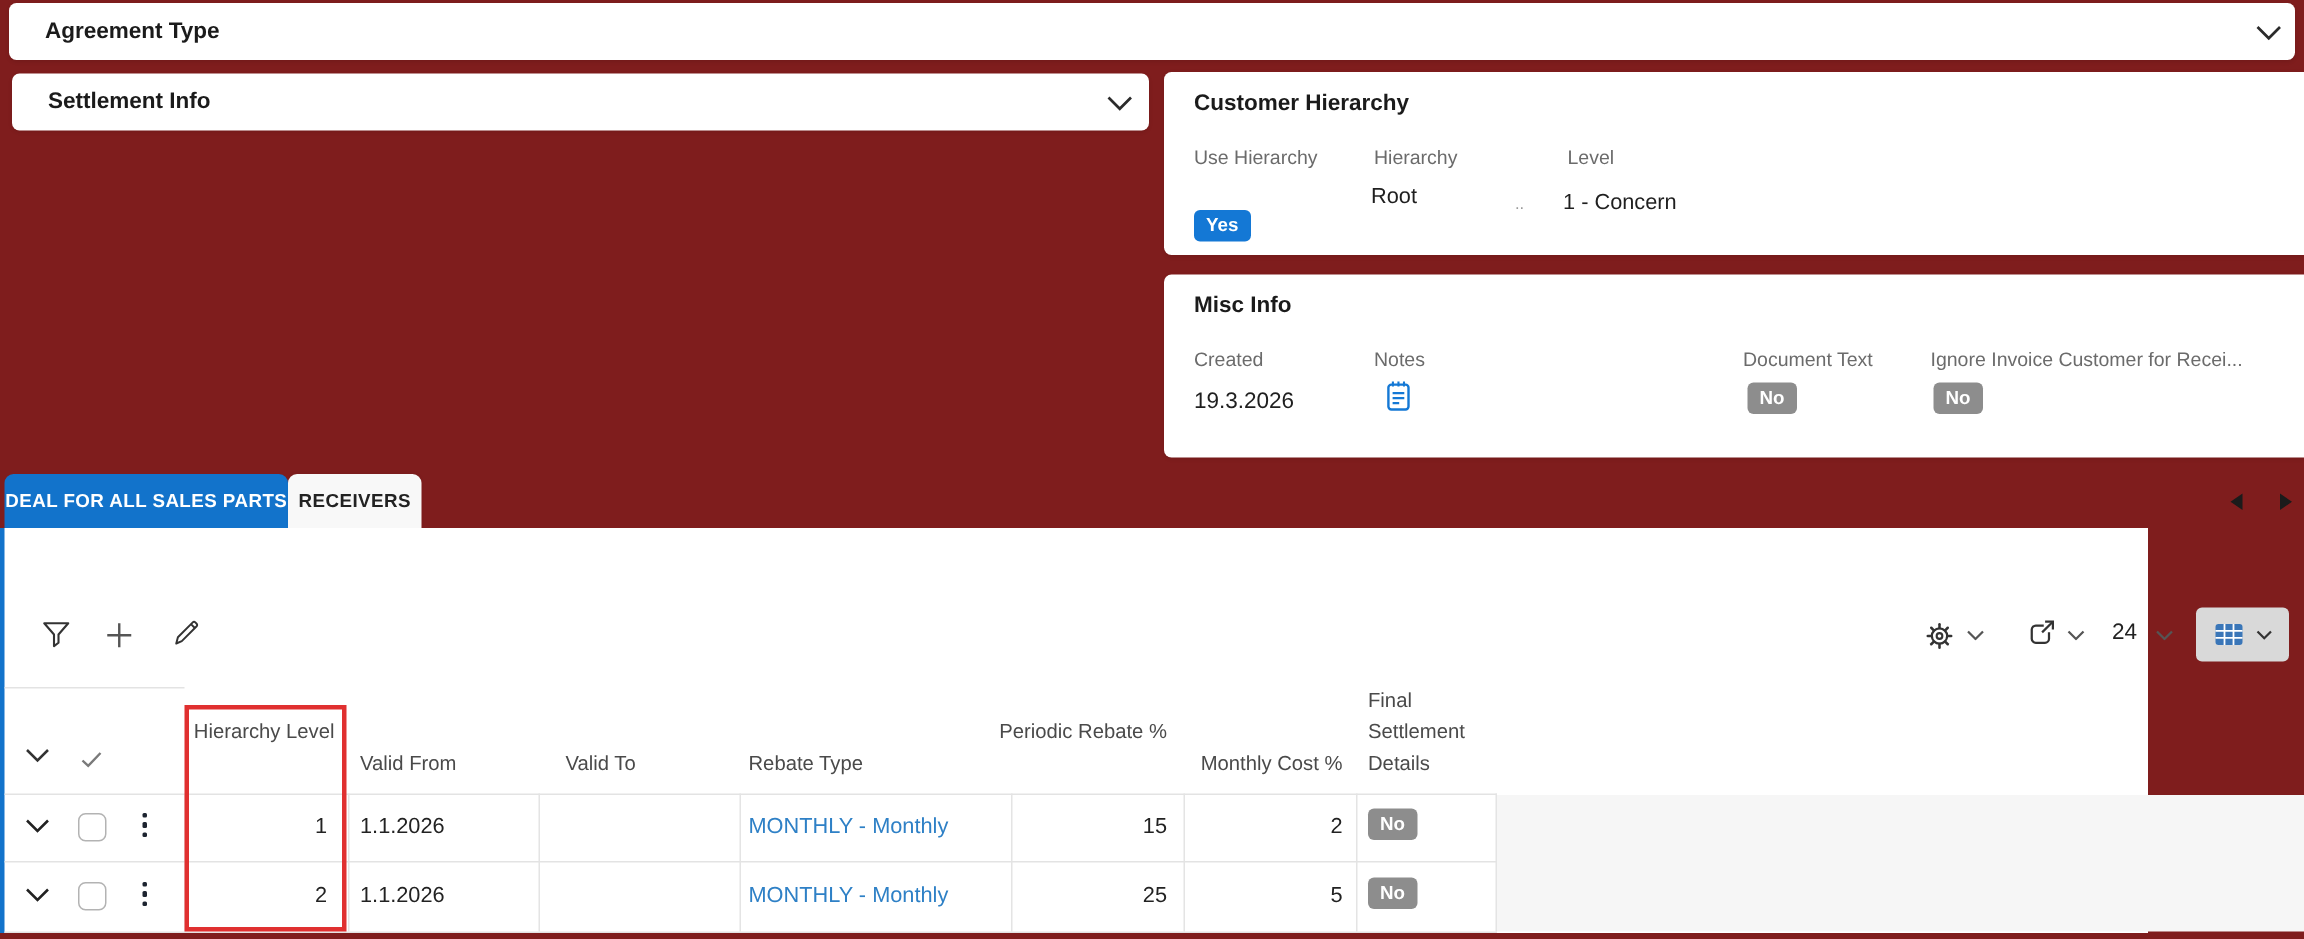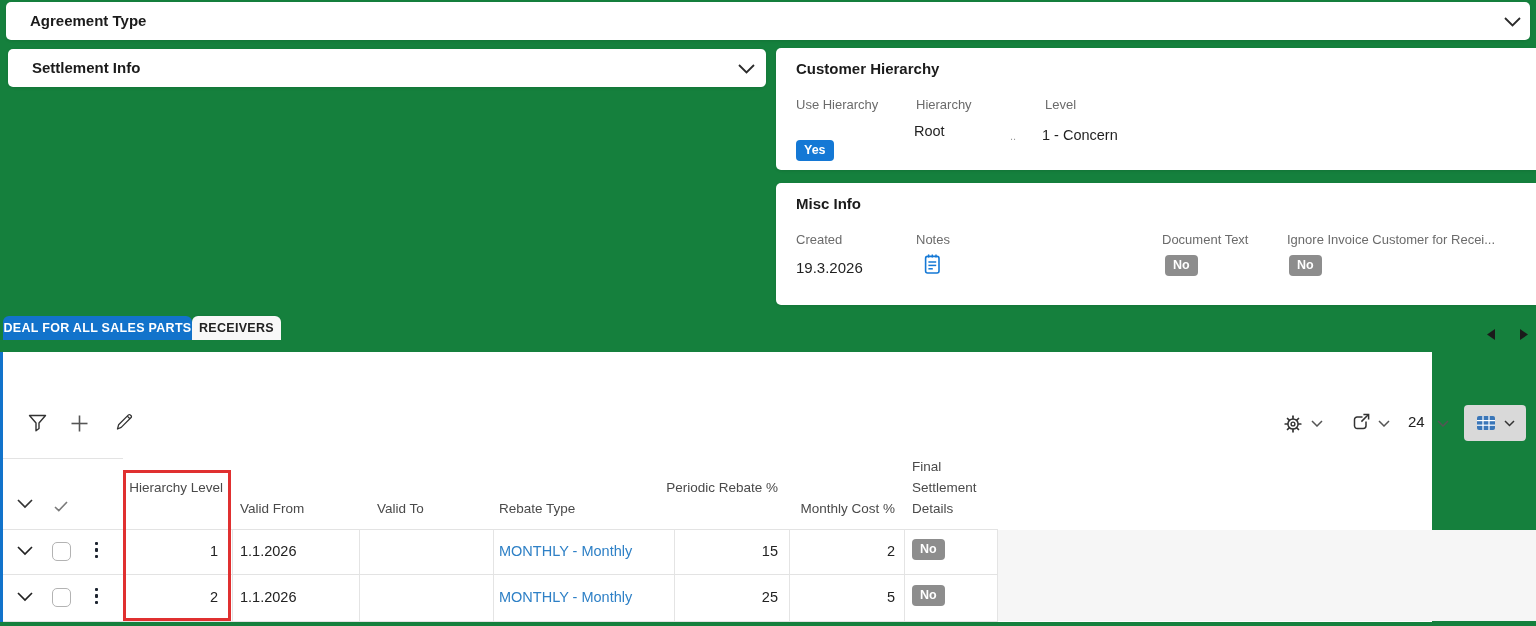--- a/index.html
+++ b/index.html
@@ -1,35 +1,35 @@
 <!DOCTYPE html>
 <html><head>
 <meta charset="utf-8">
 <style>
   * { margin:0; padding:0; box-sizing:border-box; }
   html,body { background:#efeff0; }
   body { font-family:"Liberation Sans", sans-serif; color:#1f1f1f; }
-  .screen { position:relative; width:1536px; height:626px; background:#15803d; overflow:hidden; }
+  .screen { position:relative; width:1536px; height:626px; background:#7f1d1d; overflow:hidden; }
   .abs { position:absolute; }
 
   
   .card { background:#fff; border-radius:5px; box-shadow:0 1px 3px rgba(0,0,0,.10); }
   .bar-title { font-size:15px; font-weight:700; color:#1b1b1b; }
   .card-title { font-size:15px; font-weight:700; color:#1b1b1b; }
   .field-label { font-size:13px; color:#6b6b6b; white-space:nowrap;text-align:center; }
   .field-value { font-size:14.5px; color:#1f1f1f; white-space:nowrap; }
   .muted-dots { font-size:11px; color:#9a9a9a; }
 
   .badge { display:inline-block; padding:3px 8px; border-radius:4px; color:#fff;
            font-size:12.5px; font-weight:700; line-height:1.2; }
   .badge-blue { background:#1478d5;margin-top:20px; }
   .badge-gray { background:#8d8d8d; }
 
   
-  .tab { height:24px; display:flex; align-items:center; justify-content:center;
+  .tab { height:36px; display:flex; align-items:center; justify-content:center;
          border-radius:6px 6px 0 0; font-size:12.5px; font-weight:700; letter-spacing:.3px; }
   .tab-active { background:#1273cb; color:#fff; }
   .tab-inactive { background:#f8f8f8; color:#222; box-shadow:0 -1px 2px rgba(0,0,0,.04); }
 
   
   .panel { background:#fff; }
   .panel-accent { background:#1273cb; }
 
   .icon-btn { color:#333; cursor:pointer; }
   .caret { color:#555; }

